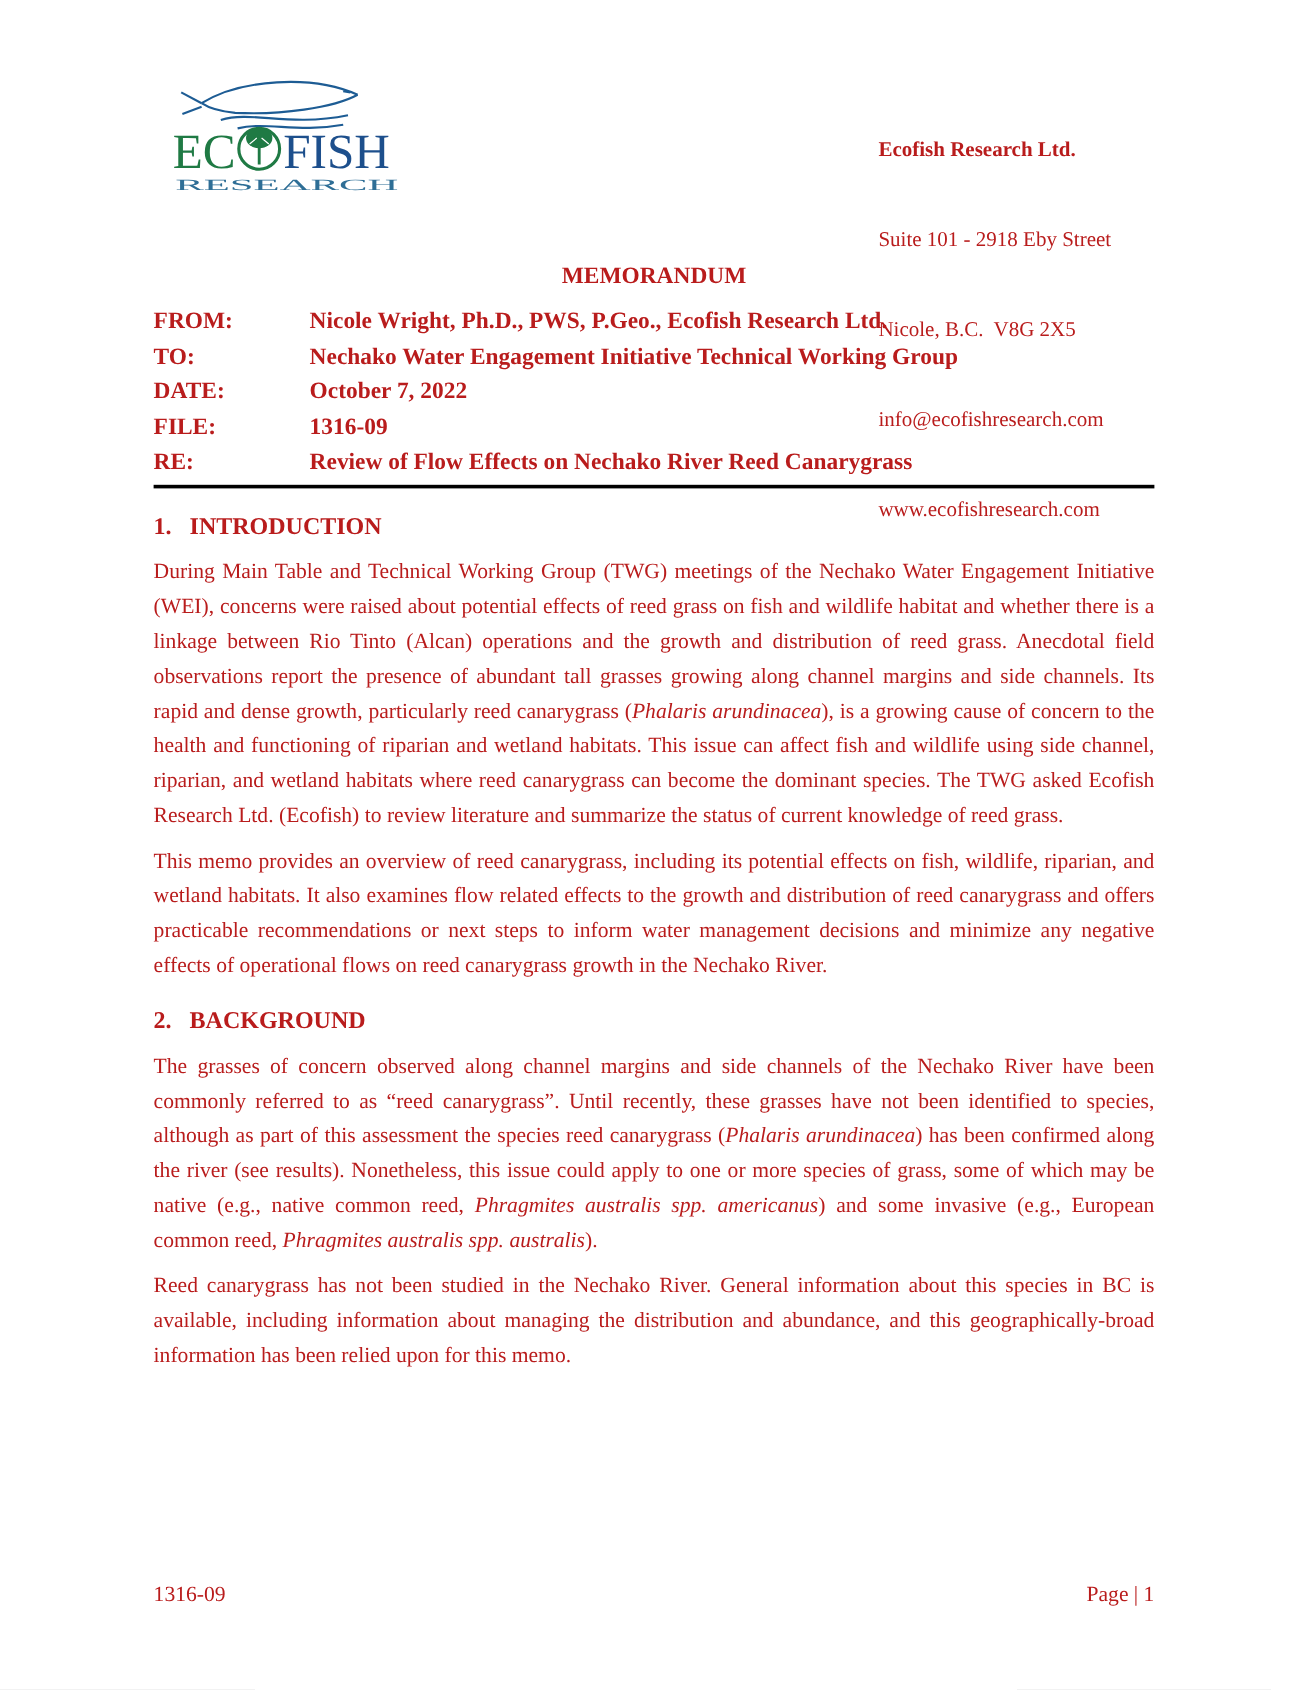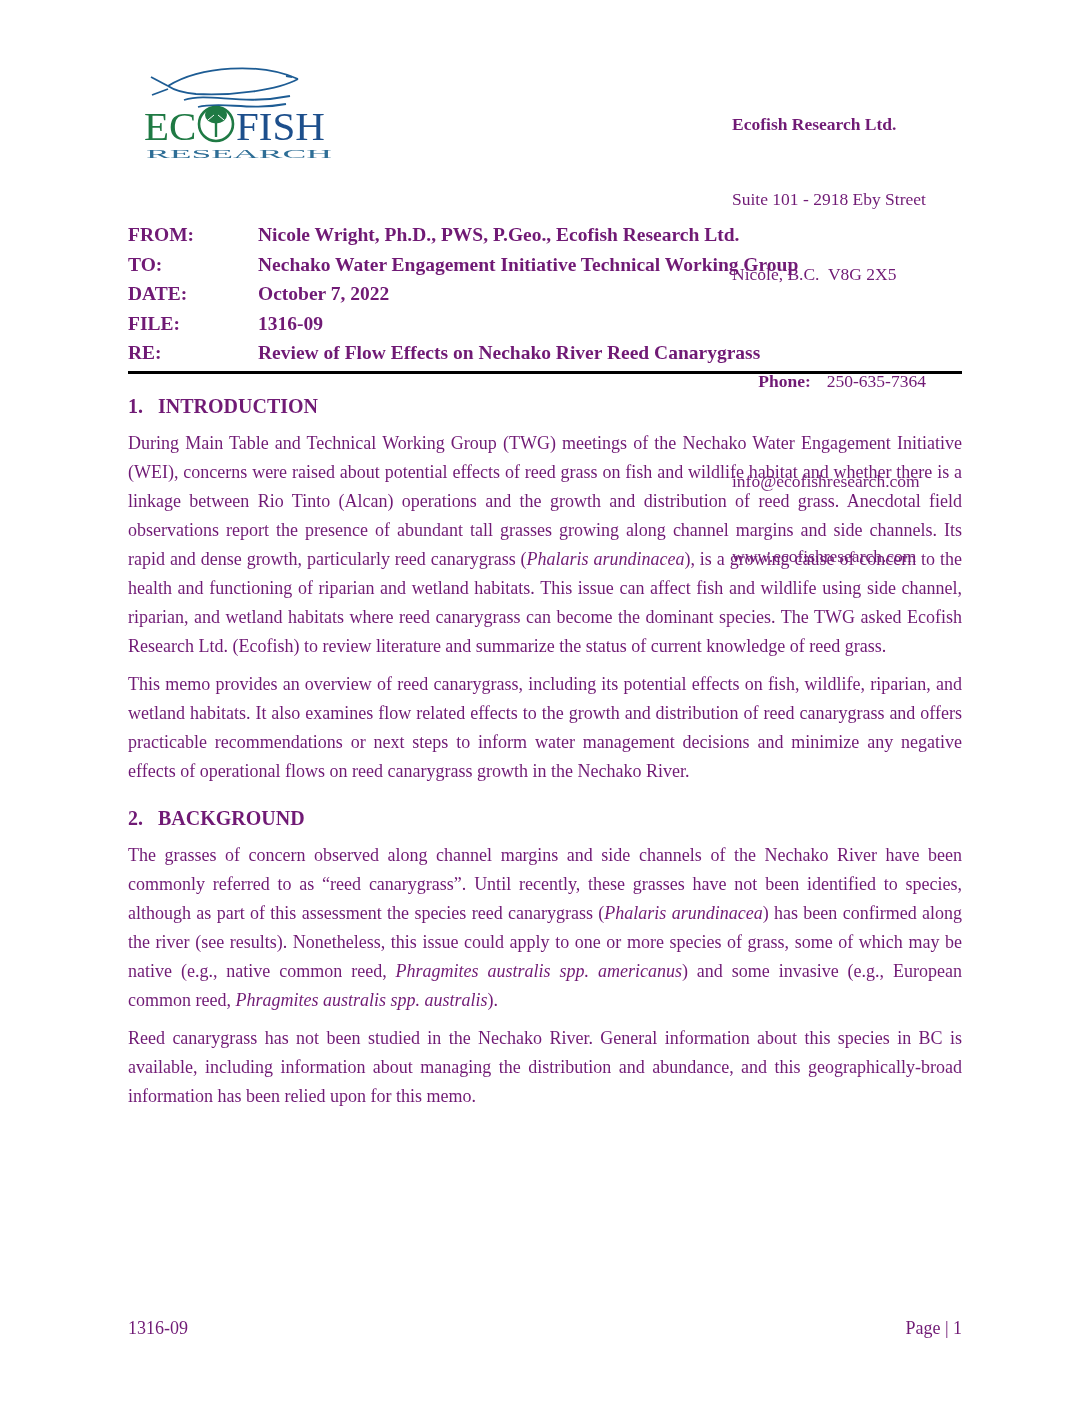--- a/index.html
+++ b/index.html
@@ -2,21 +2,21 @@
 <html><head>
 <meta charset="utf-8">
 <style>
   html, body { margin:0; padding:0; background:#e8e8e8; }
   .page {
     position:relative;
     width:1088px; height:1408px;
     margin:0 auto;
     background:#ffffff;
     font-family:"Liberation Serif", serif;
-    color:#701a75;
+    color:#b91c1c;
     overflow:hidden;
   }
 
   
   .logo-wrap { position:absolute; left:138px; top:56px; width:205px; height:110px; }
   .contact {
     position:absolute; left:732px; top:62px;
     font-size:17.5px; line-height:25px;
     white-space:pre-wrap;
   }
@@ -76,28 +76,26 @@
       </g>
       <text x="98" y="84" font-size="41" font-family="Liberation Serif, serif" fill="#1d4f8c">FISH</text>
       <text x="8" y="102" font-size="13" font-family="Liberation Serif, serif" textLength="186" lengthAdjust="spacingAndGlyphs" fill="#2e6e96">RESEARCH</text>
     </svg>
   </div>
 
   <div class="contact">
     <div class="company">Ecofish Research Ltd.</div>
     <div>Suite 101 - 2918 Eby Street</div>
     <div>Nicole, B.C.  V8G 2X5</div>
-    <div class="phone-row">
-      <span class="phone-label">Phone:</span><span>250-635-7364</span>
-    </div>
     <div>info@ecofishresearch.com</div>
     <div>www.ecofishresearch.com</div>
   </div>
 
   <div class="content">
+    <div class="memo-title">MEMORANDUM</div>
 
     <div class="field-row">
       <span class="field-label">FROM:</span>
       <span class="field-value">Nicole Wright, Ph.D., PWS, P.Geo., Ecofish Research Ltd.</span>
     </div>
     <div class="field-row">
       <span class="field-label">TO:</span>
       <span class="field-value">Nechako Water Engagement Initiative Technical Working Group</span>
     </div>
     <div class="field-row">

